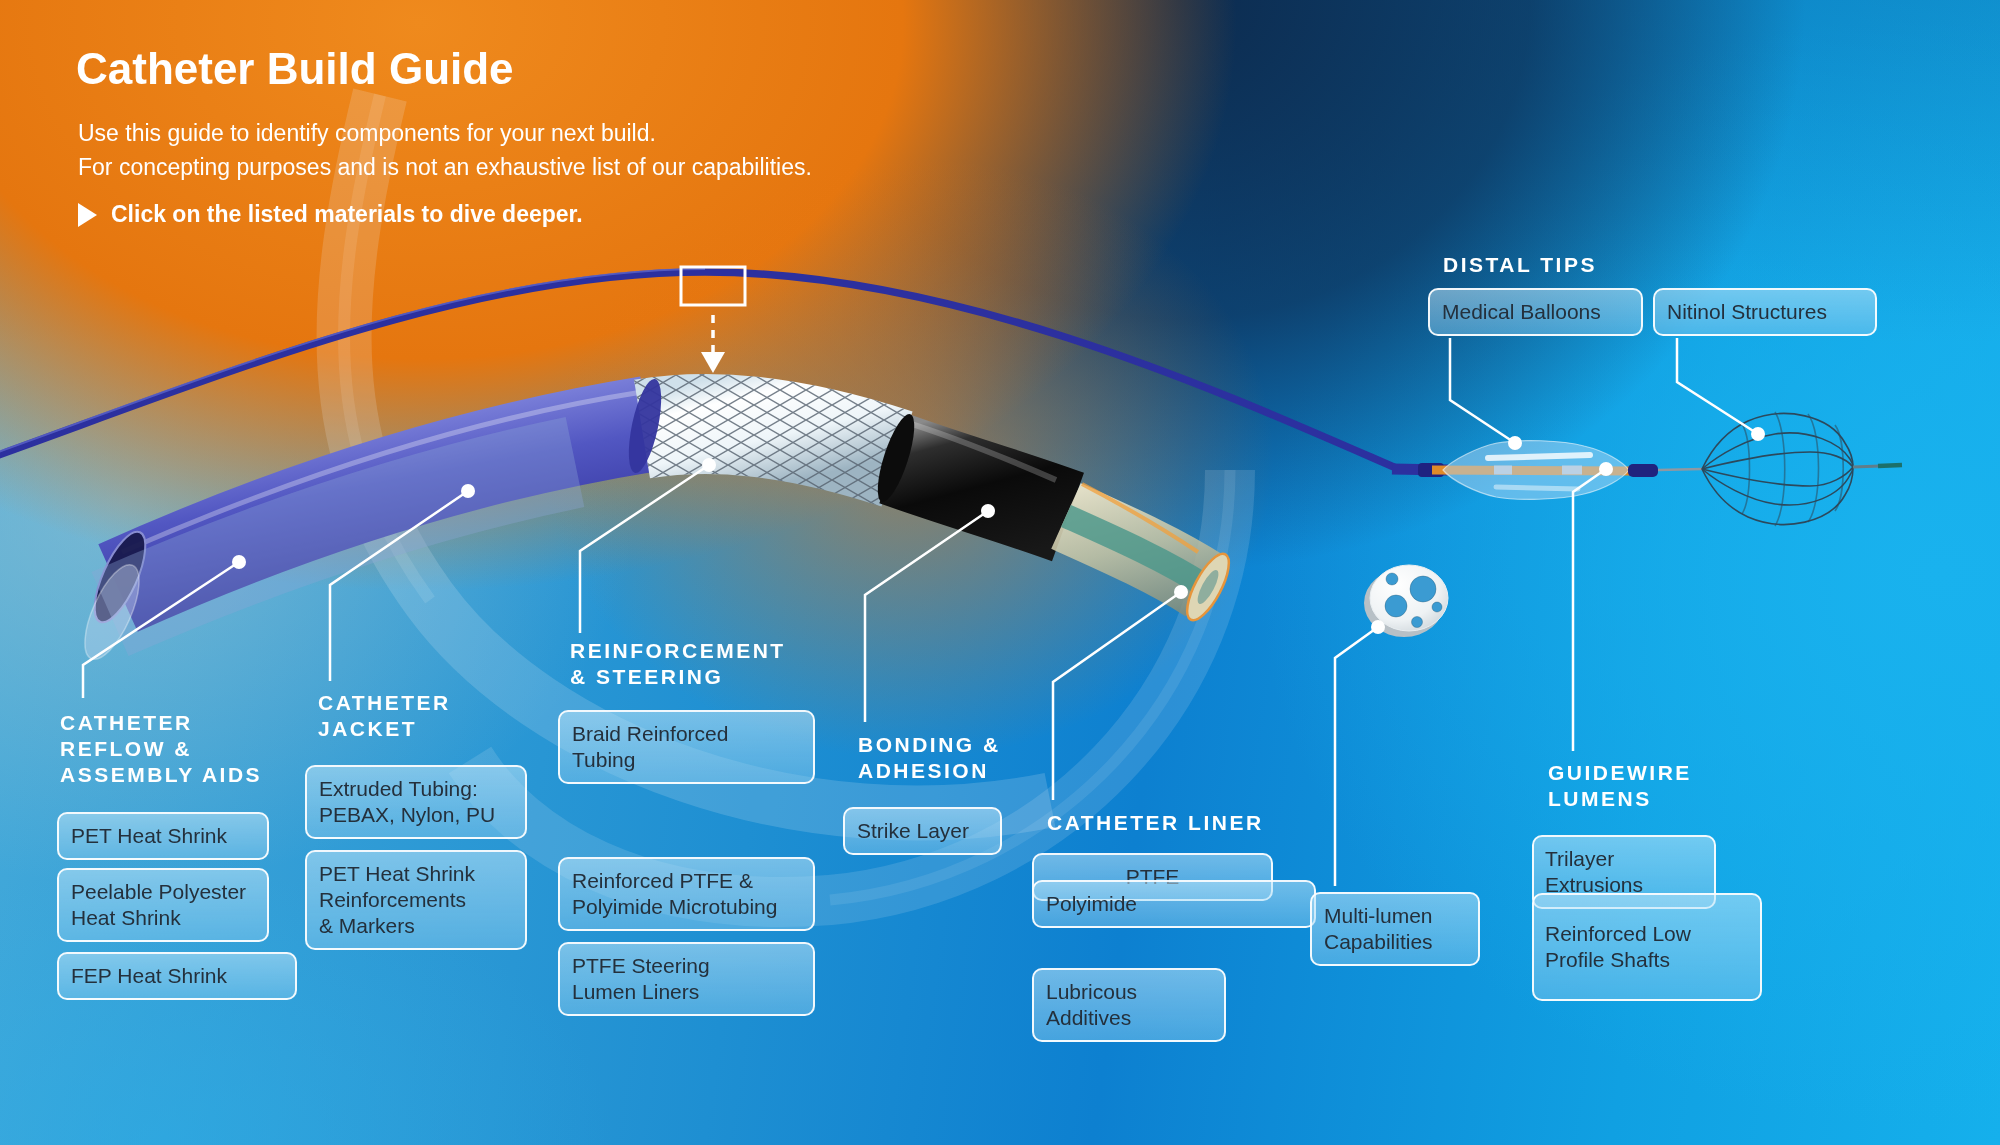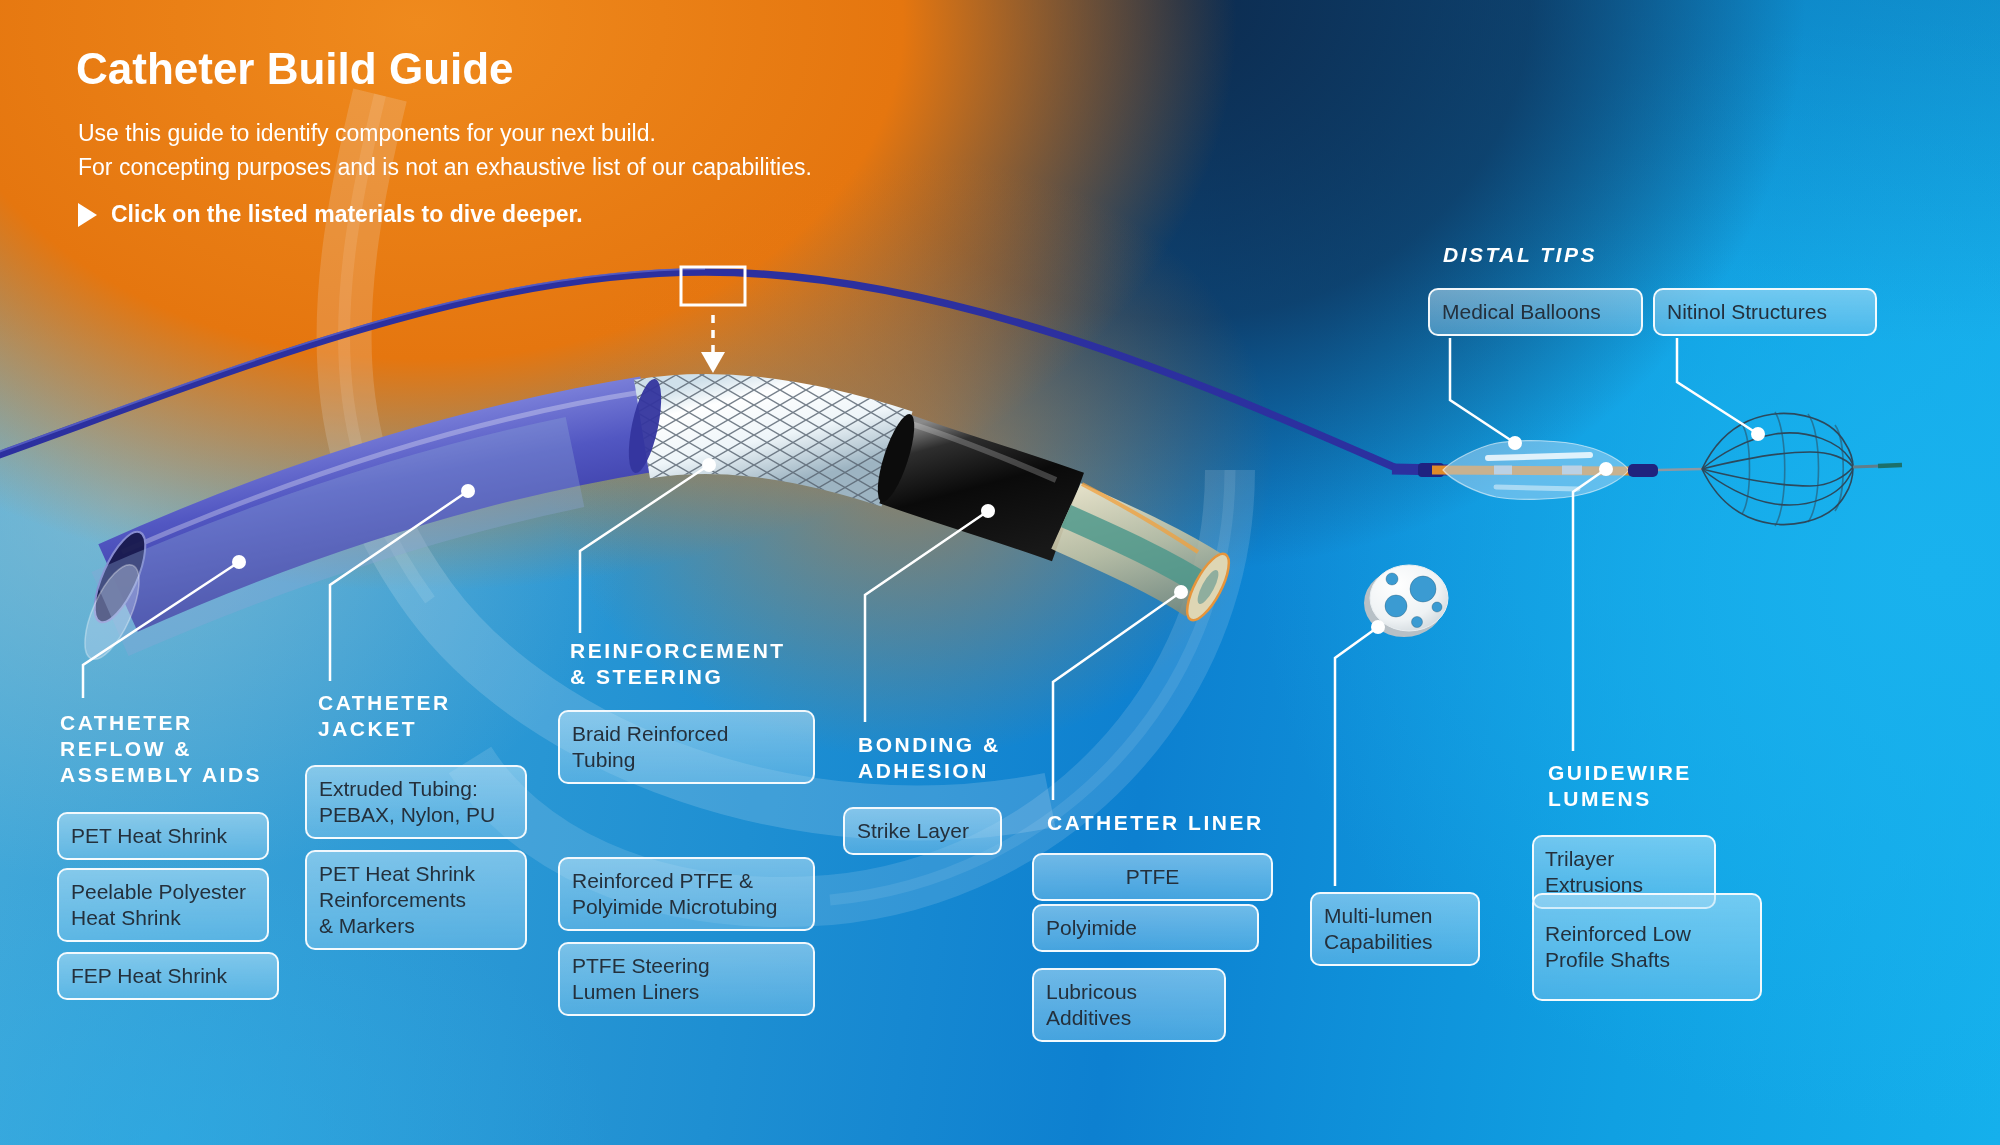--- a/index.html
+++ b/index.html
@@ -26,39 +26,39 @@
   #cta .tri{width:0;height:0;border-left:19px solid #fff;border-top:12px solid transparent;
     border-bottom:12px solid transparent;margin-right:14px;display:inline-block;}
   .heading{position:absolute;color:#fff;font-weight:700;font-size:21px;line-height:26px;
     letter-spacing:2.5px;white-space:pre-line;}
   #h-reflow{left:60px;top:710px;}
   #h-jacket{left:318px;top:690px;}
   #h-reinf{left:570px;top:638px;}
   #h-bonding{left:858px;top:732px;}
   #h-liner{left:1047px;top:810px;}
   #h-guidewire{left:1548px;top:760px;}
-  #h-distal{left:1443px;top:242px;font-style:italic;}
+  #h-distal{left:1443px;top:252px;}
   .btn{
     position:absolute;box-sizing:border-box;cursor:pointer;
     border:2px solid rgba(255,255,255,.92);border-radius:10px;
     background:linear-gradient(180deg, rgba(190,230,250,.55), rgba(130,200,238,.48));
     color:#24303c;font-size:21px;line-height:26px;padding:9px 12px;white-space:pre-line;
   }
   #b-pet{left:57px;top:812px;width:212px;}
   #b-peelable{left:57px;top:868px;width:212px;}
-  #b-fep{left:57px;top:952px;width:222px;}
+  #b-fep{left:57px;top:952px;width:240px;}
   #b-extruded{left:305px;top:765px;width:222px;}
   #b-petreinf{left:305px;top:850px;width:222px;}
   #b-braid{left:558px;top:710px;width:257px;}
   #b-highpressure{left:558px;top:798px;width:257px;}
   #b-reinfptfe{left:558px;top:857px;width:257px;}
   #b-ptfesteering{left:558px;top:942px;width:257px;}
   #b-strike{left:843px;top:807px;width:159px;}
   #b-ptfe{left:1032px;top:853px;width:241px;text-align:center;}
-  #b-polyimide{left:1032px;top:904px;width:227px;}
+  #b-polyimide{left:1032px;top:880px;width:284px;}
   #b-lubricous{left:1032px;top:968px;width:194px;}
   #b-multilumen{left:1310px;top:892px;width:170px;}
   #b-trilayer{left:1532px;top:835px;width:184px;padding:9px 11px;}
   #b-reinflow{left:1532px;top:893px;width:230px;padding:26px 11px;}
   #b-balloons{left:1428px;top:288px;width:215px;}
   #b-nitinol{left:1653px;top:288px;width:224px;}
 </style>
 </head>
 <body>
 

